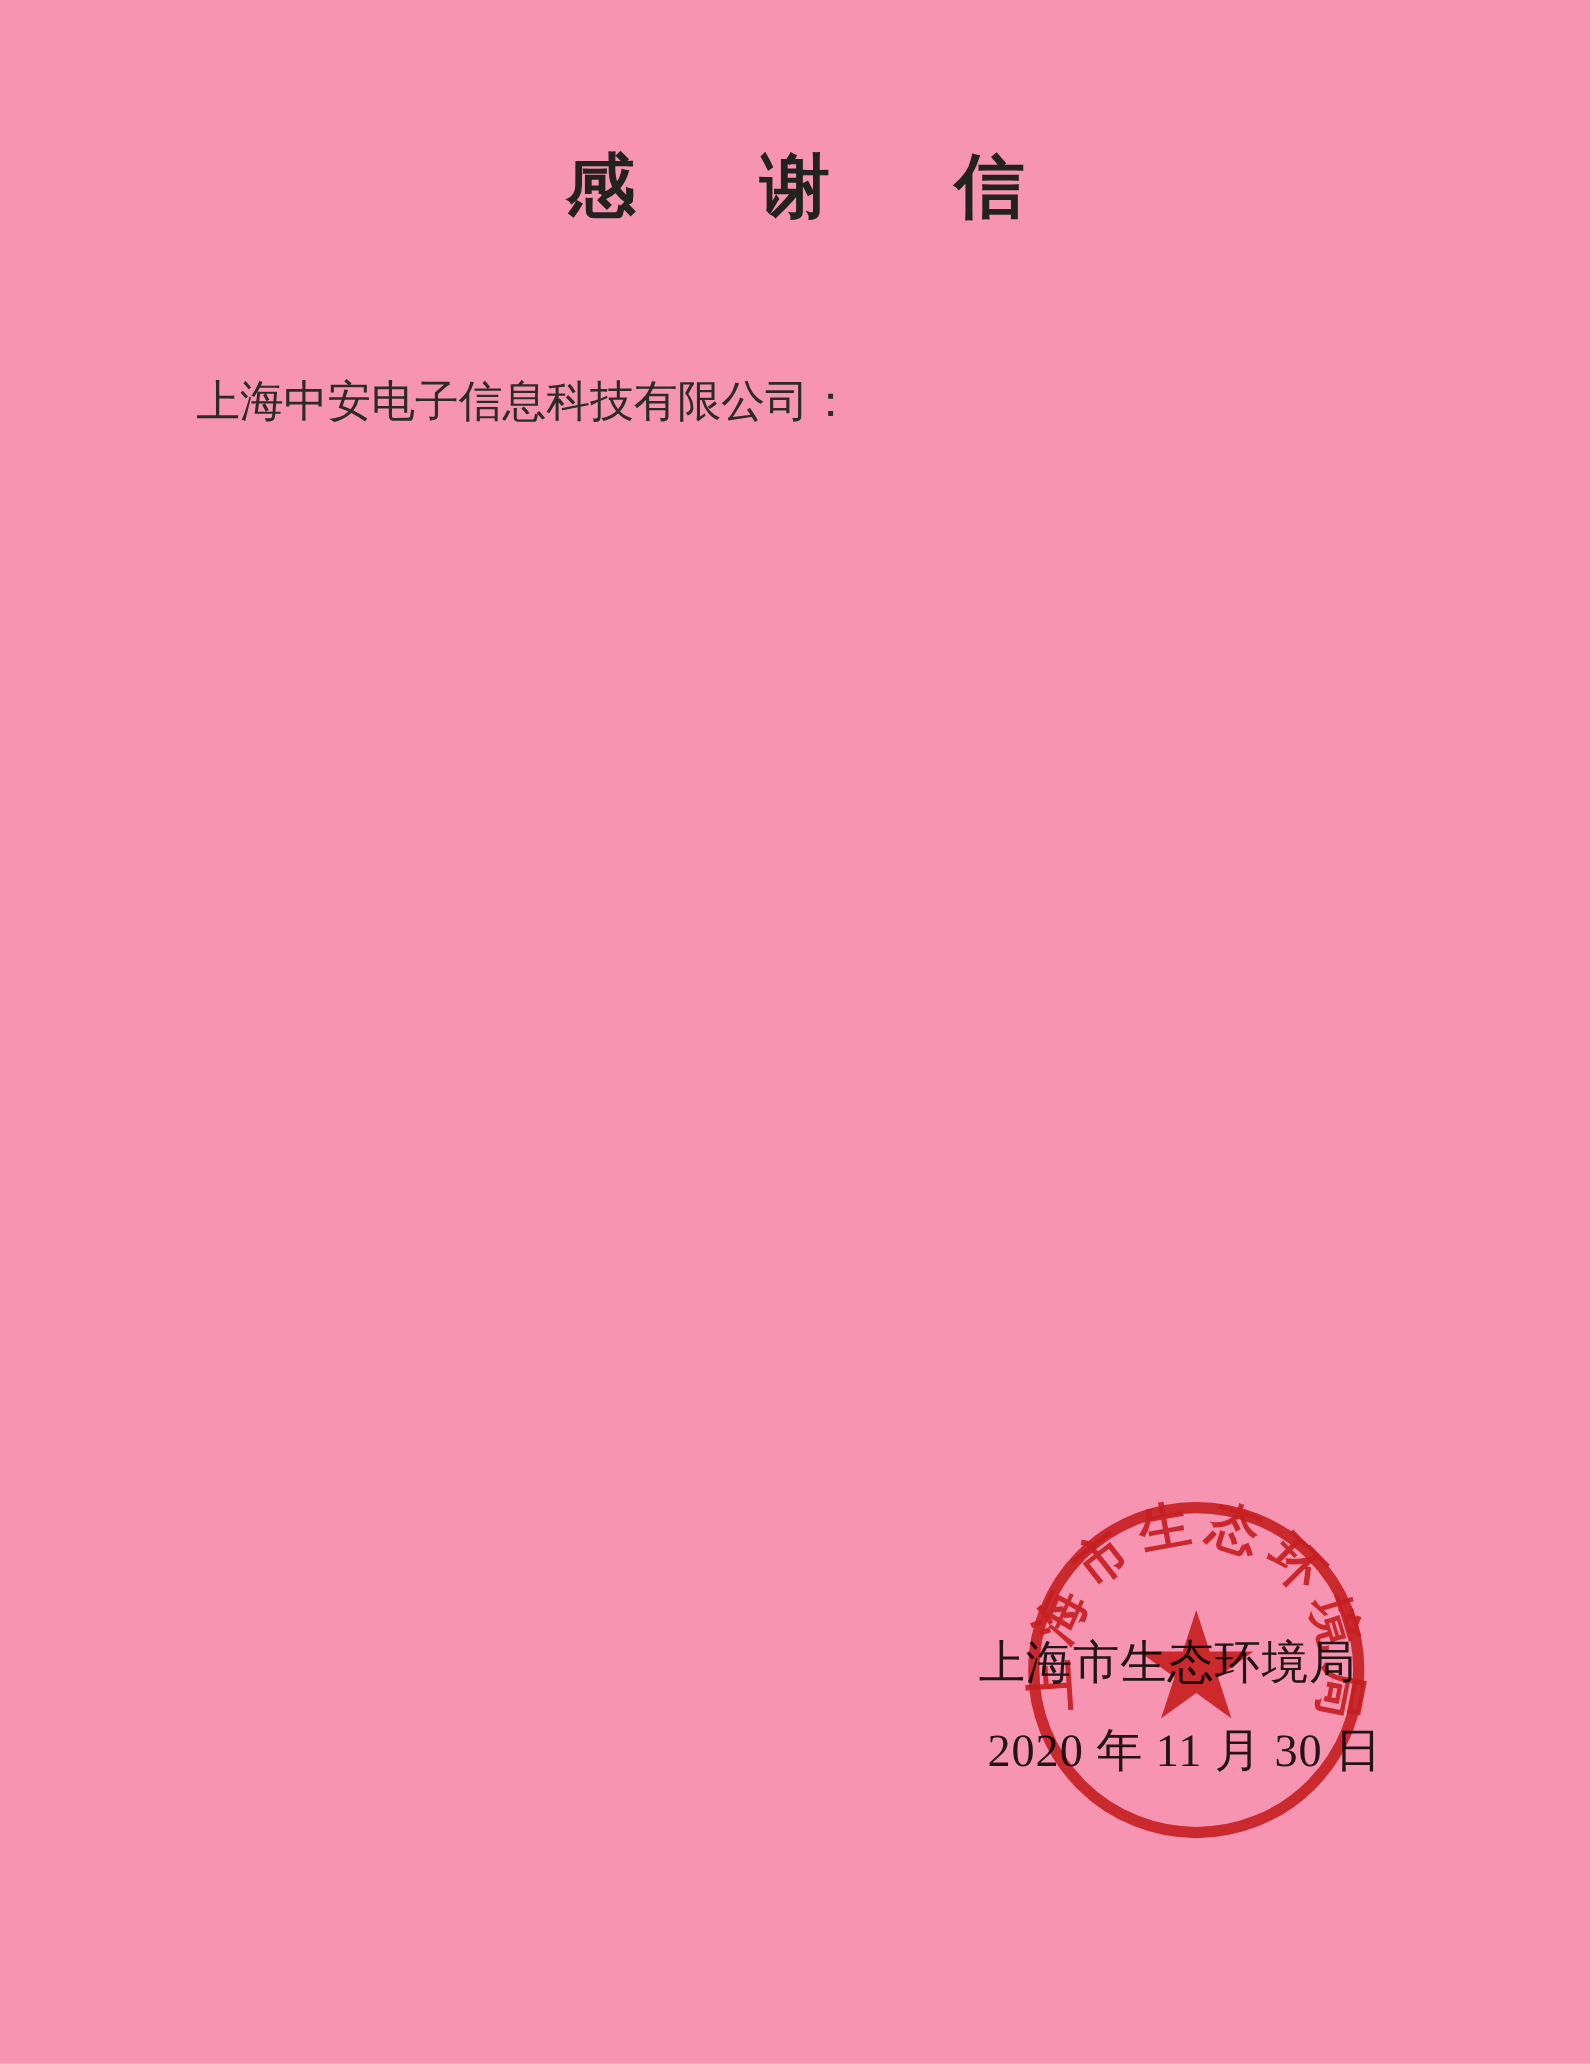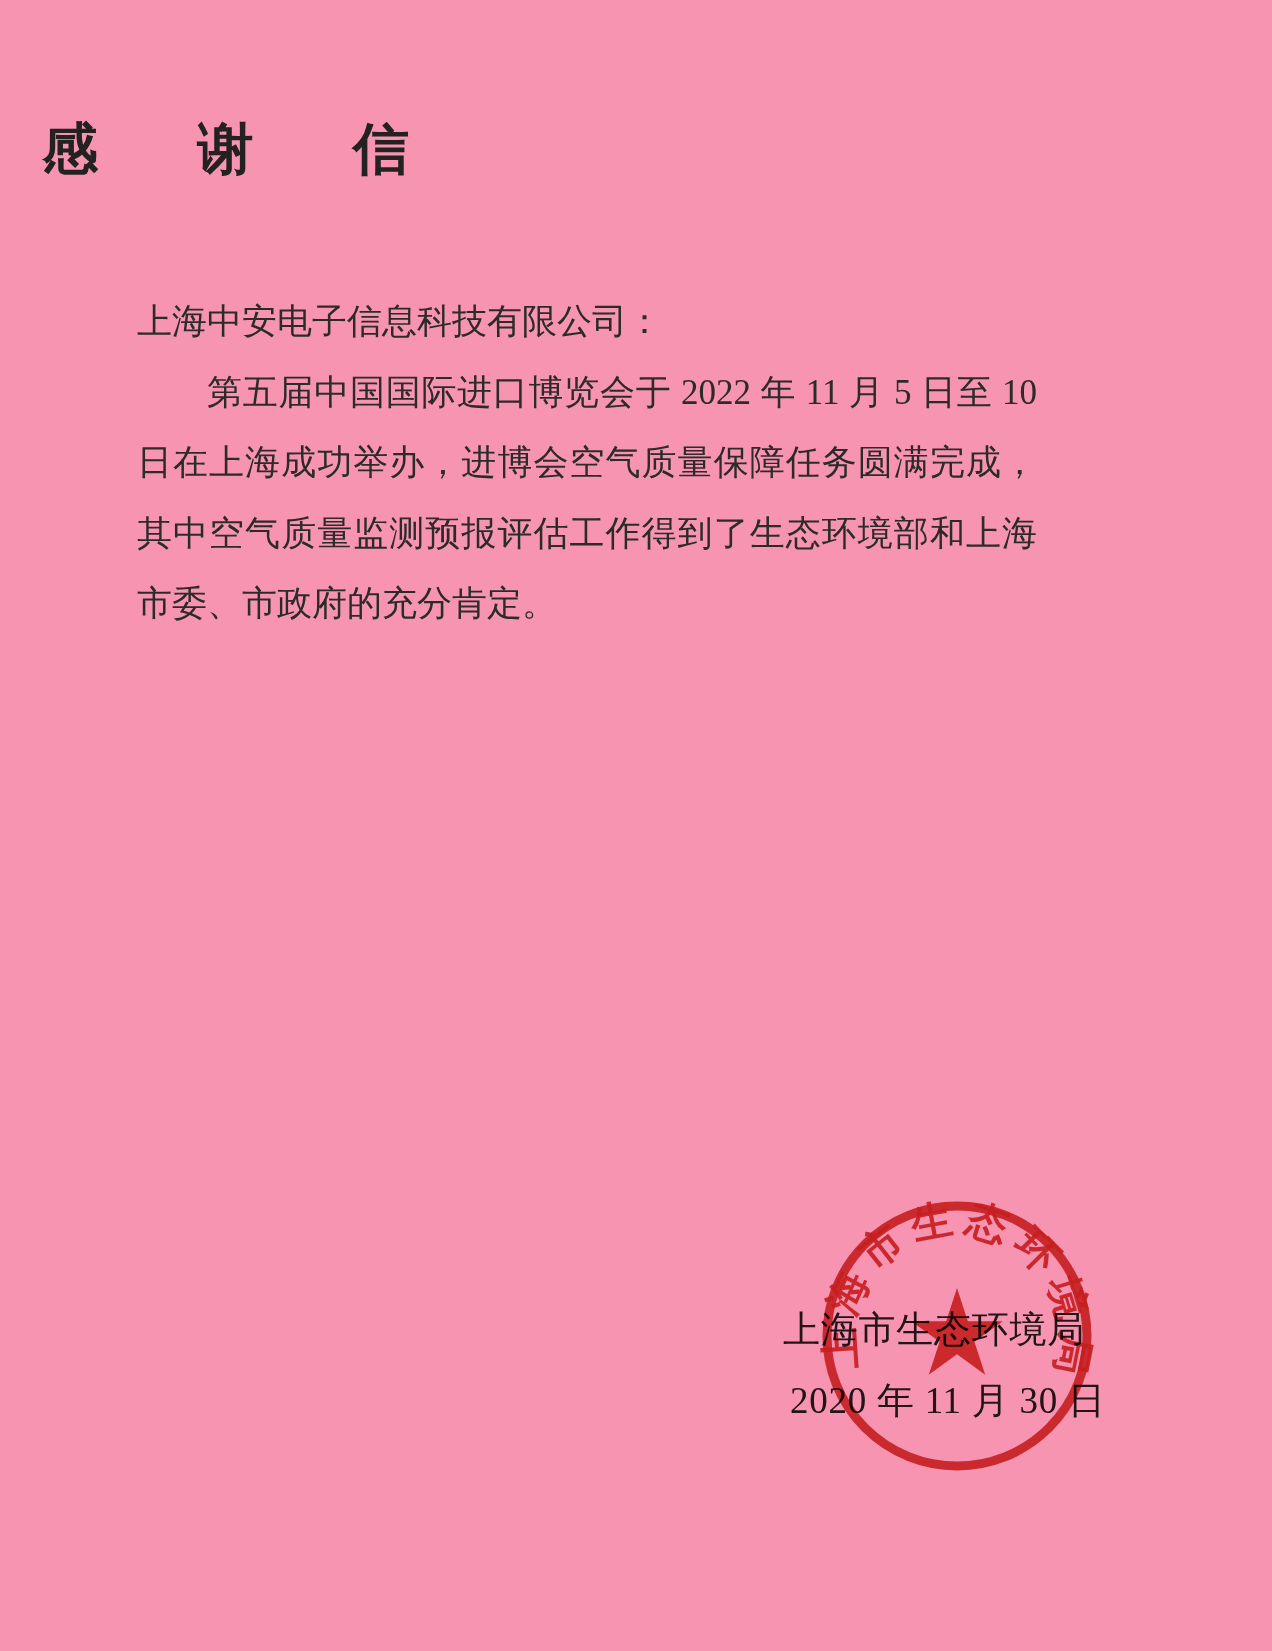--- a/index.html
+++ b/index.html
@@ -14,31 +14,31 @@
     background: #f694b1;
     overflow: hidden;
     font-family: "Liberation Serif", "DejaVu Serif", serif;
     color: #2d2a2b;
   }
   .title {
     position: absolute;
     top: 112px;
     left: 0;
     width: 100%;
-    text-align: left;
+    text-align: center;
     font-family: "Liberation Sans", "DejaVu Sans", sans-serif;
     font-weight: bold;
     font-size: 56px;
     letter-spacing: 0.75em;
     text-indent: 0.75em; 
     color: #242122;
   }
   .body-text {
     position: absolute;
-    left: 137px;
+    left: 157px;
     top: 287px;
     width: 900px;
     font-size: 35px;
     line-height: 70.5px;
     text-align: justify;
     color: #2d2a2b;
   }
   .body-text p {
     margin: 0;
     padding: 0;
@@ -79,21 +79,20 @@
 </style>
 </head>
 <body>
 
 <div class="page">
 
   <div class="title">感 谢 信</div>
 
   <div class="body-text">
     <p>上海中安电子信息科技有限公司：</p>
-    <p class="indent">第五届中国国际进口博览会于 2022 年 11 月 5 日至 10 日在上海成功举办，进博会空气质量保障任务圆满完成，其中空气质量监测预报评估工作得到了生态环境部和上海市委、市政府的充分肯定。</p>
   </div>
 
   <svg class="seal" viewBox="0 0 302 302" xmlns="http://www.w3.org/2000/svg">
     <defs>
       <path id="seal-arc" d="M 54.2 186.2 A 103 103 0 1 1 247.8 186.2" fill="none"></path>
     </defs>
     <circle cx="151" cy="151" r="130" fill="none" stroke="#c9201a" stroke-width="9" opacity="0.9"></circle>
     <polygon points="151,103 161.8,136.2 196.7,136.2 168.4,156.7 179.2,189.8 151,169.3 122.8,189.8 133.6,156.7 105.3,136.2 140.2,136.2" fill="#cc241c" opacity="0.92"></polygon>
     <text font-size="41" fill="#c9201a" letter-spacing="9" opacity="0.9" font-family="Liberation Serif, DejaVu Serif, serif" font-weight="bold">
       <textPath href="#seal-arc" startOffset="4">上海市生态环境局</textPath>

